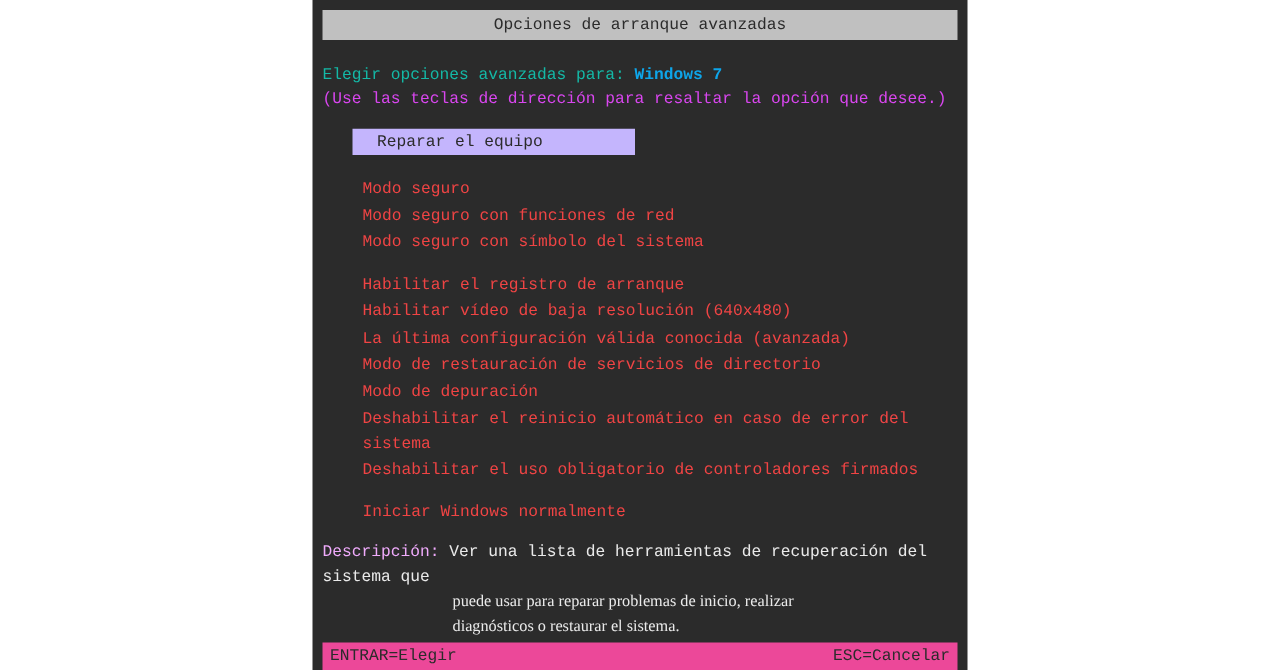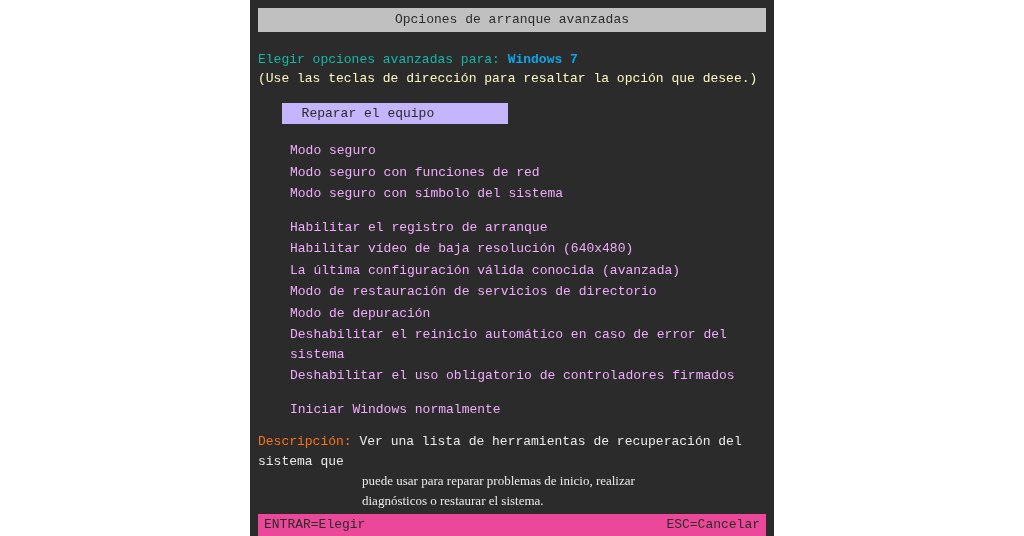--- a/index.html
+++ b/index.html
@@ -38,46 +38,46 @@
       padding: 18px 8px 0 8px;
     }
     .intro-line {
       color: #14b8a6;
     }
     .intro-value {
       color: #0ea5e9;
       font-weight: bold;
     }
     .hint-line {
-      color: #fef9c3;
+      color: #d946ef;
     }
     .selected-item {
       background: #c4b5fd;
       color: #2b2b2b;
       padding: 1px 4px;
       display: inline-block;
       margin-left: 24px;
       margin-top: 14px;
       margin-bottom: 4px;
       white-space: pre;
     }
     .menu-item {
-      color: #f0abfc;
+      color: #ef4444;
       margin-left: 32px;
       padding: 1px 0;
     }
     .menu-spacer {
       height: 12px;
     }
     .description {
       margin-top: 12px;
       margin-left: 0;
     }
     .desc-label {
-      color: #f97316;
+      color: #f0abfc;
       text-align: right;
     }
     .desc-text {
       color: #eaeaea;
     }
     .desc-cont {
       margin-left: 104px;
       font-family: Liberation Serif, serif;
     }
     .footer-bar {

